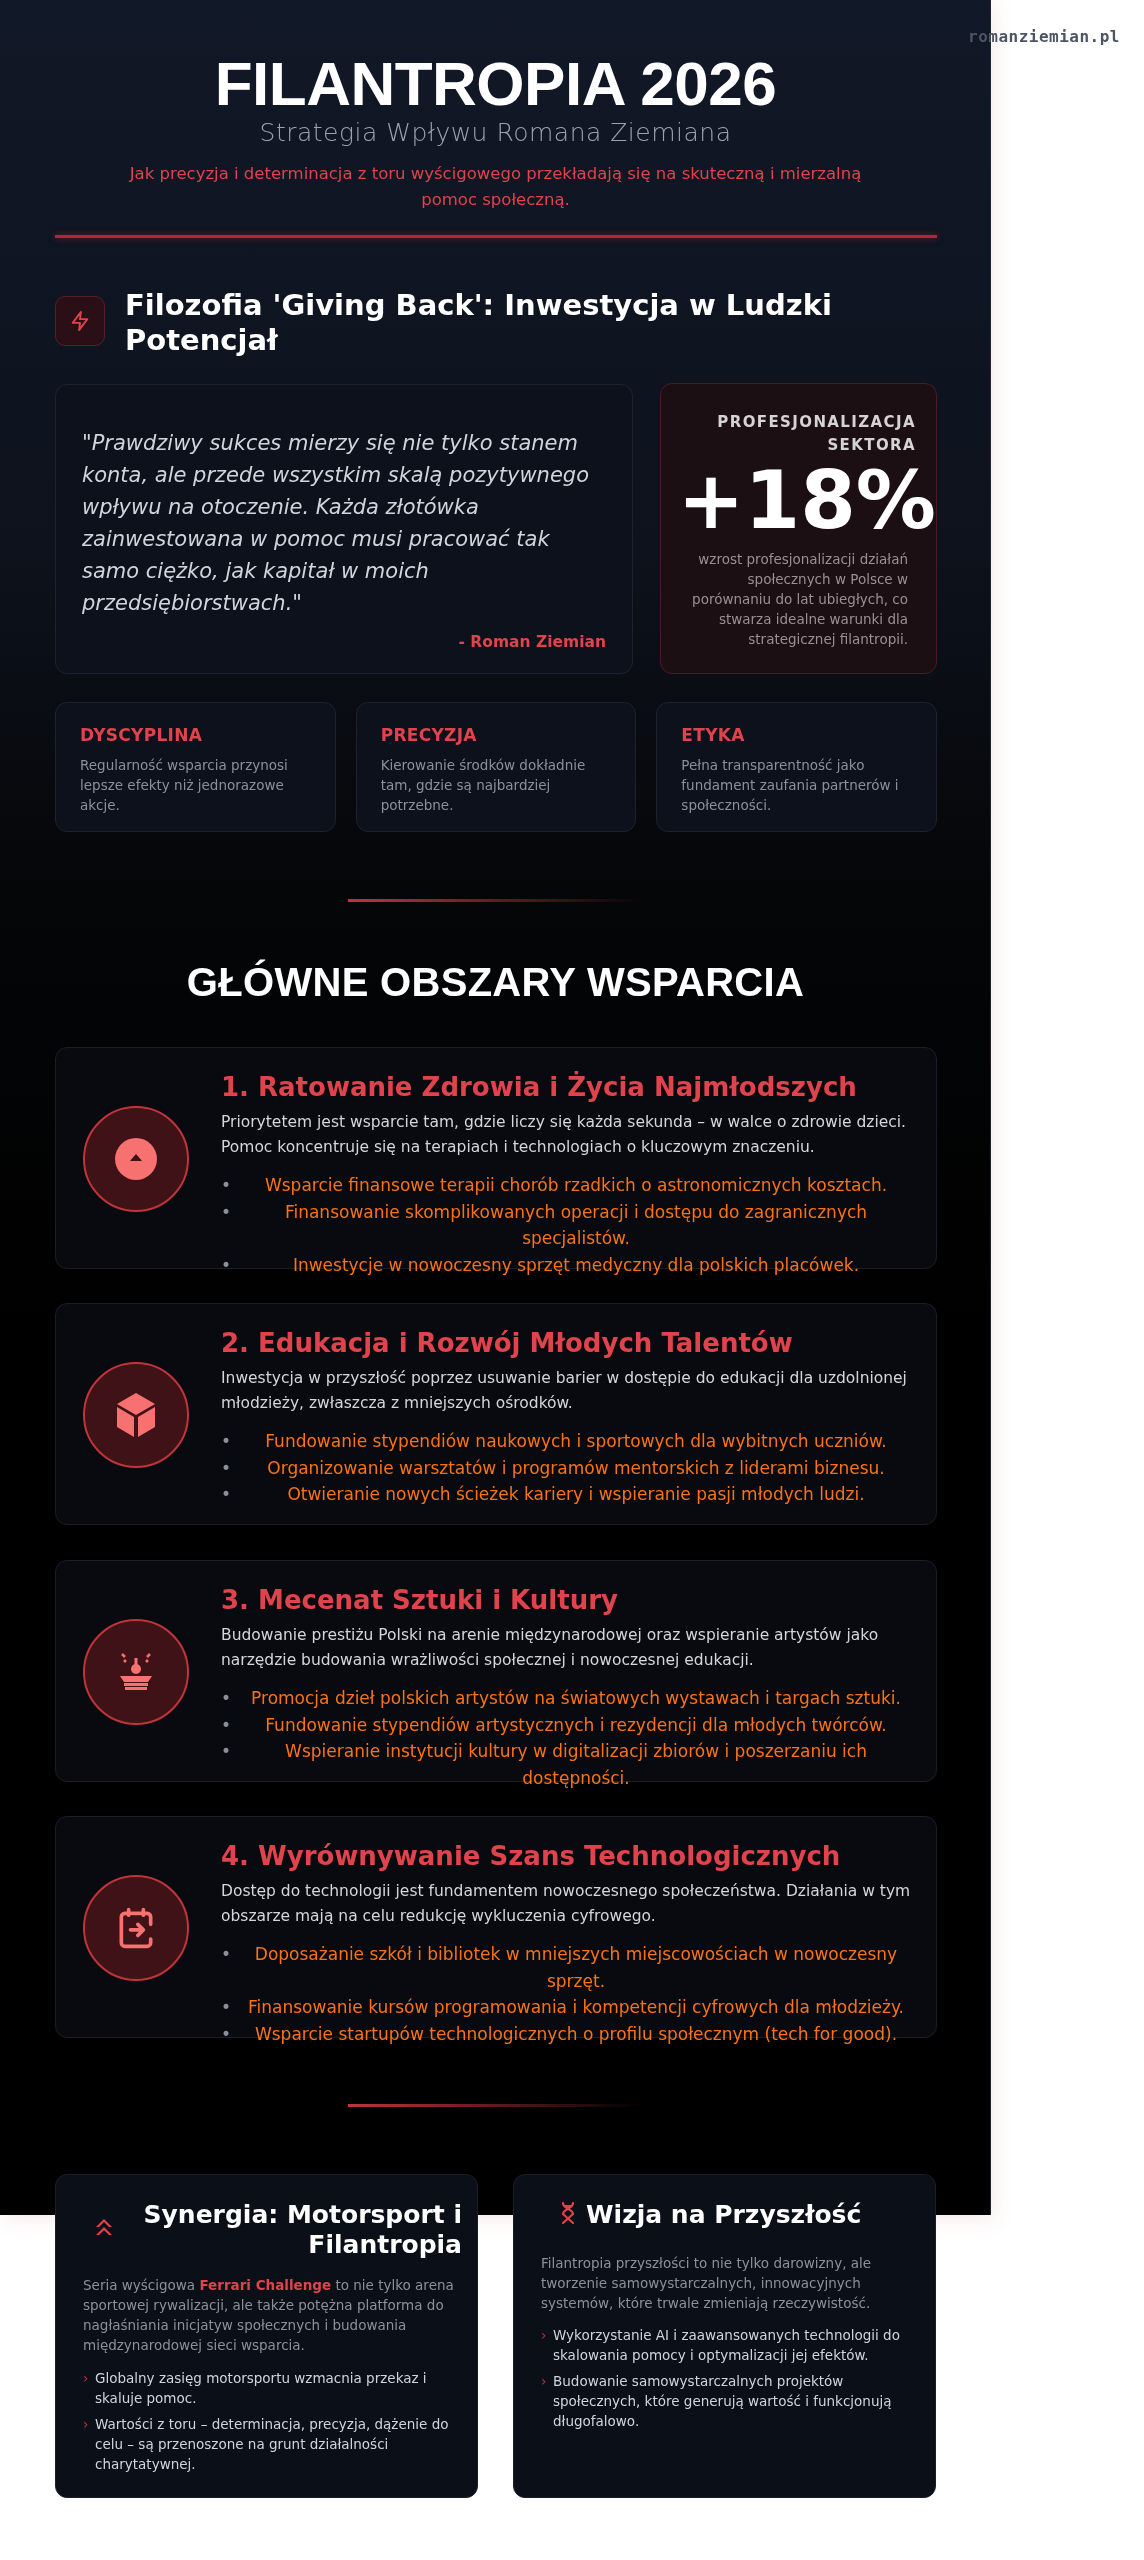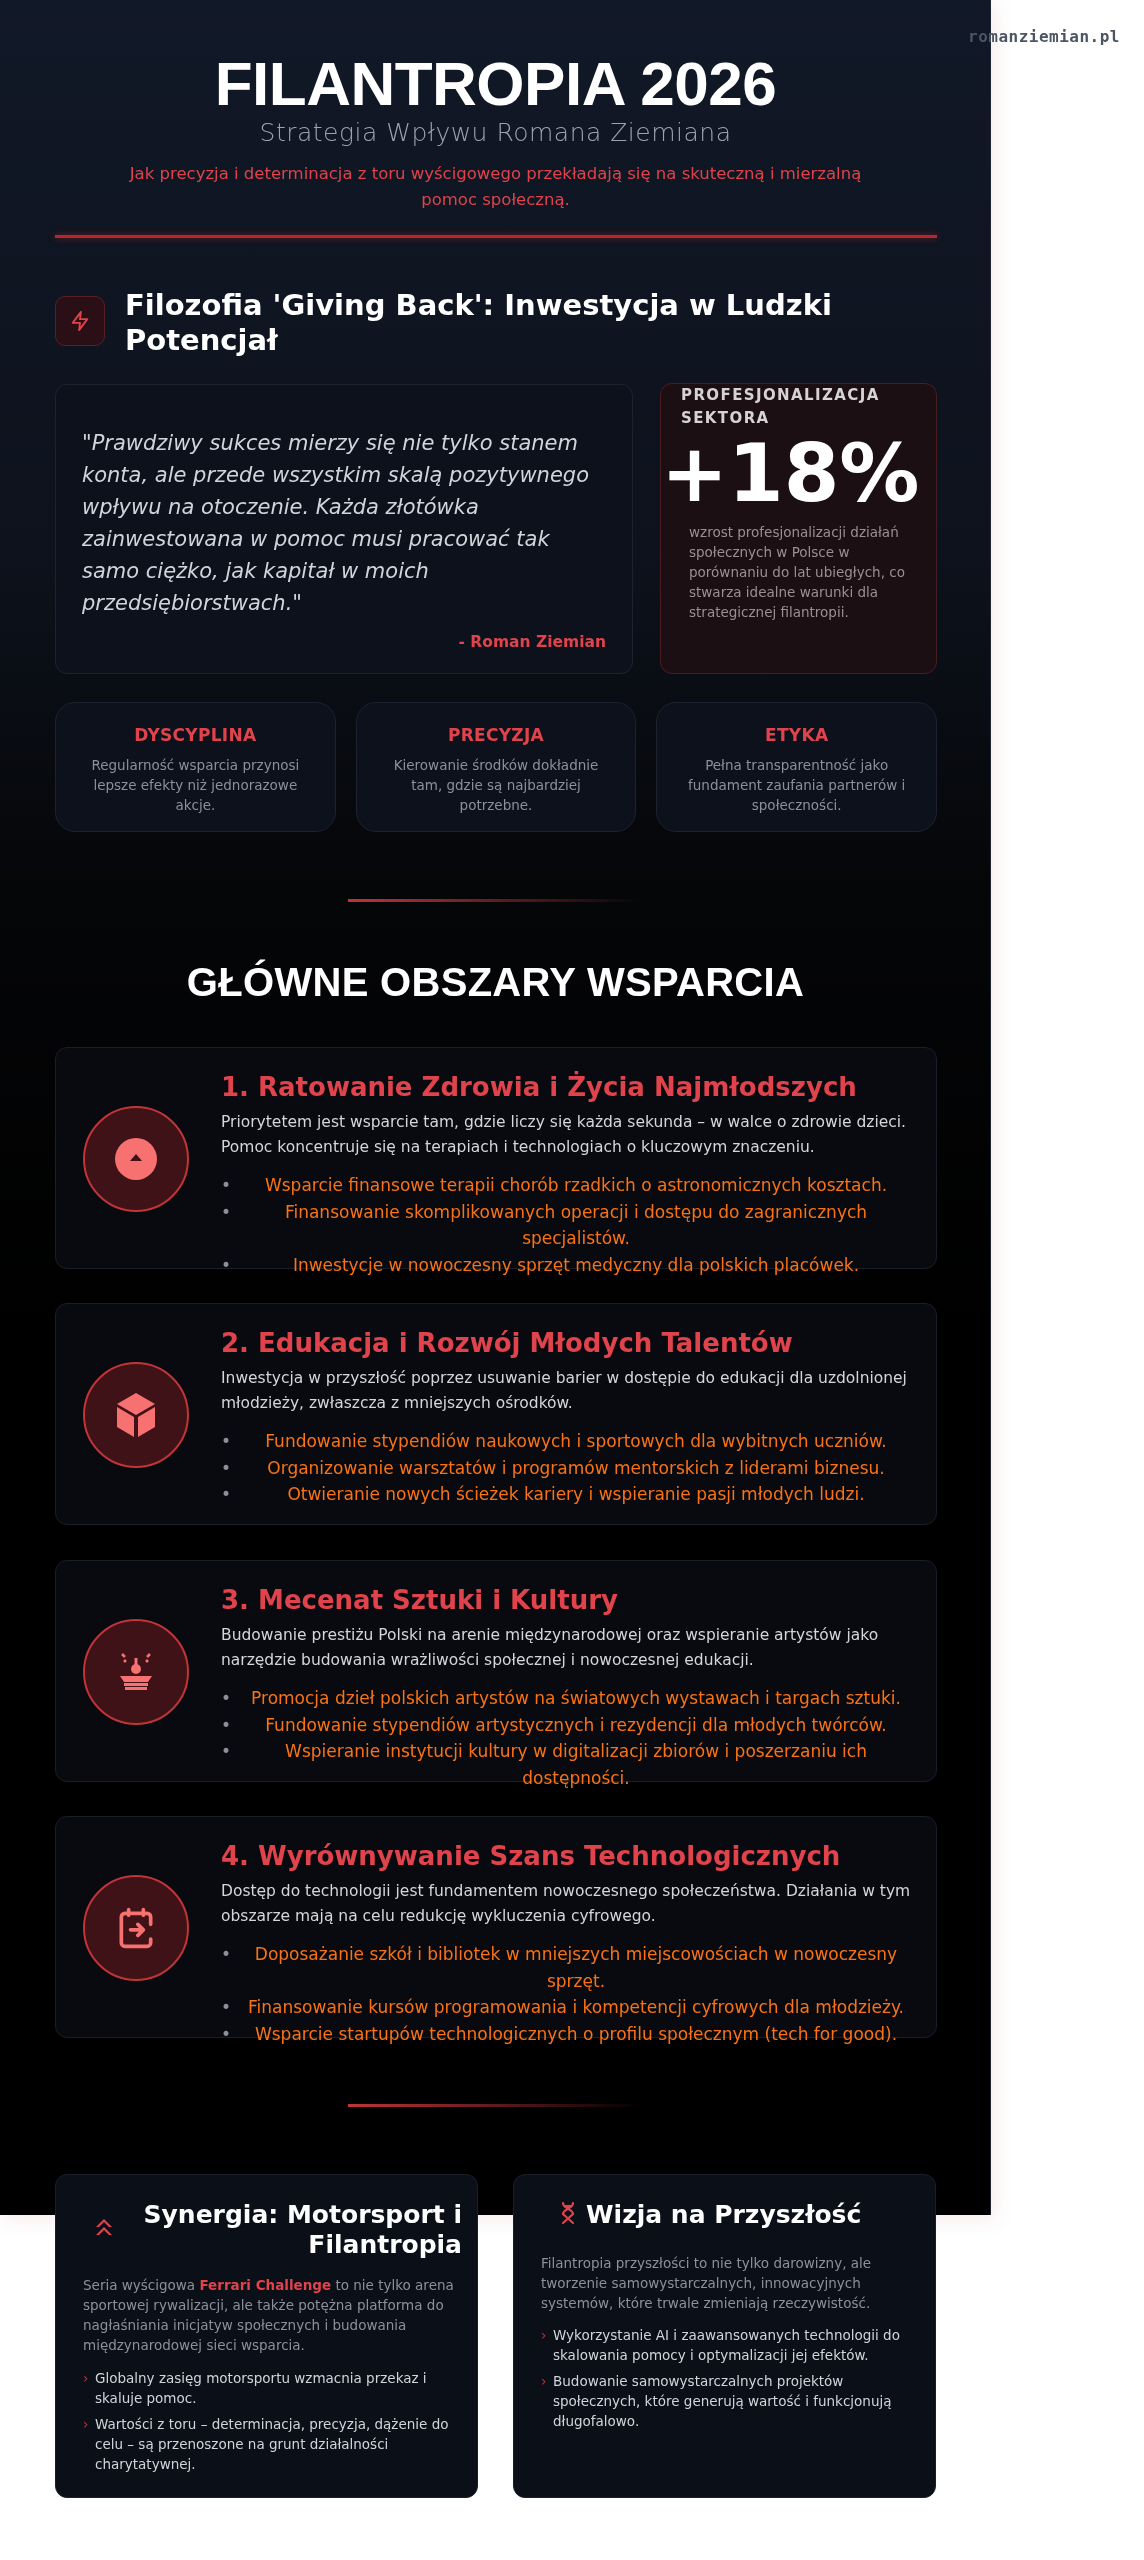--- a/index.html
+++ b/index.html
@@ -56,39 +56,39 @@
   }
   .quote-text {
     font-style: italic; font-size: 21px; line-height: 32px; color: #d1d5db;
   }
   .quote-author {
     text-align: right; margin-top: 14px; color: #e0434b; font-weight: bold; font-size: 15.5px;
   }
   .stat-card {
     position: absolute; left: 660px; top: 383px; width: 277px; height: 291px;
     background: #1c0f14; border: 1px solid #4a1c22; border-radius: 12px;
-    text-align: left; 
+    text-align: right; padding-top: 27px;
   }
   .stat-label {
     font-weight: bold; font-size: 15px; line-height: 23px; color: #d6d3d4; letter-spacing: 1.4px;
     padding: 0 20px;
   }
   .stat-value {
     font-weight: bold; font-size: 80px; line-height: 84px; color: #ffffff; margin-top: 2px;
   }
   .stat-desc {
     font-size: 13.5px; line-height: 20px; color: #9a8f92; padding: 0 28px; margin-top: 6px;
   }
   .values-row {
     position: absolute; left: 55px; top: 702px; width: 882px; height: 130px;
     display: flex; gap: 20px;
   }
   .value-card {
-    flex: 1; background: #0c111b; border: 1px solid #1c2230; border-radius: 20px;
-    text-align: center; padding: 22px 24px 0 24px;
+    flex: 1; background: #0c111b; border: 1px solid #1c2230; border-radius: 12px;
+    padding: 22px 24px 0 24px;
   }
   .value-title {
     color: #e0434b; font-weight: bold; font-size: 17px; letter-spacing: 0.3px;
   }
   .value-desc {
     color: #8b919c; font-size: 13.5px; line-height: 20px; margin-top: 10px;
   }
   .sep {
     position: absolute; left: 348px; width: 294px; height: 3px;
     background: linear-gradient(90deg, #c0343a 0%, rgba(192,52,58,0.4) 60%, rgba(0,0,0,0) 100%);

